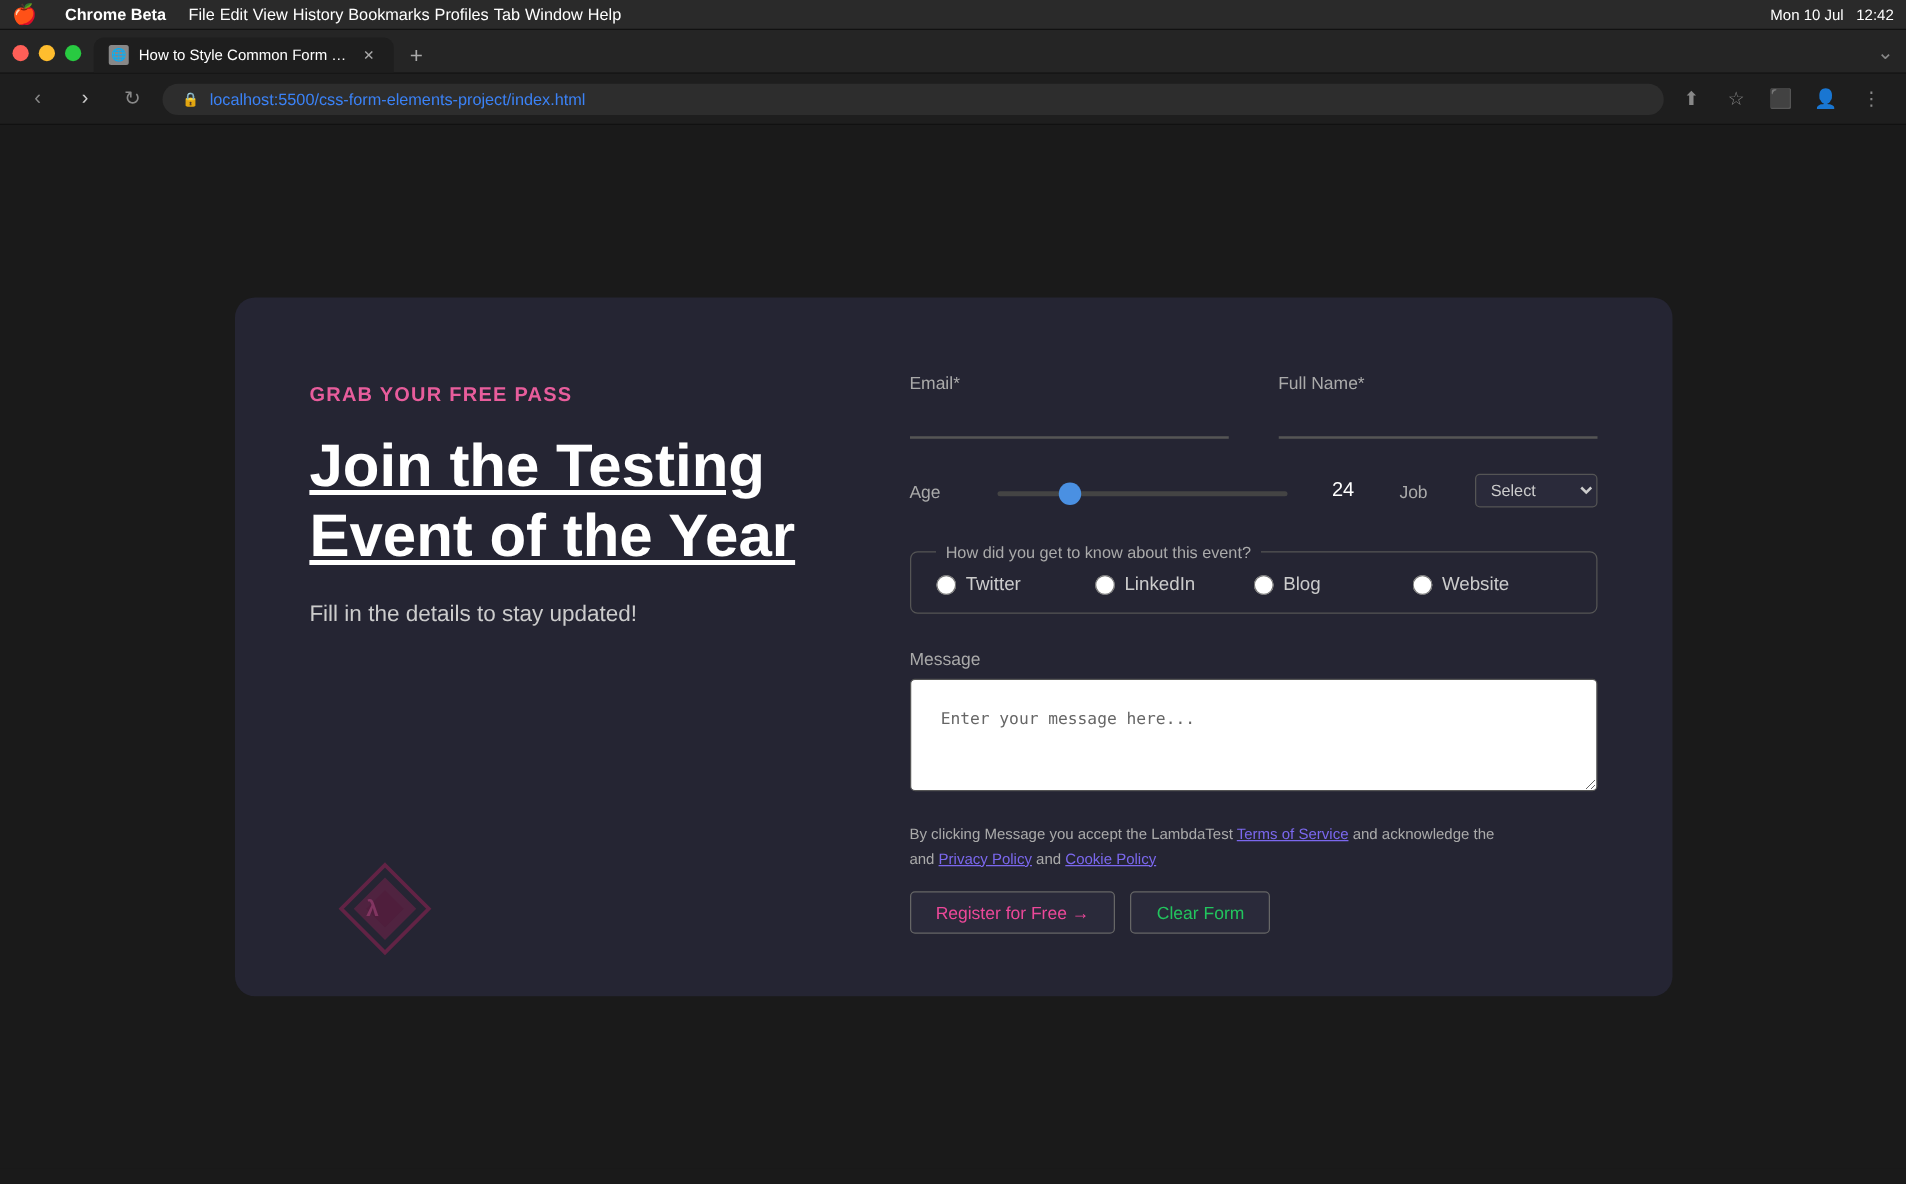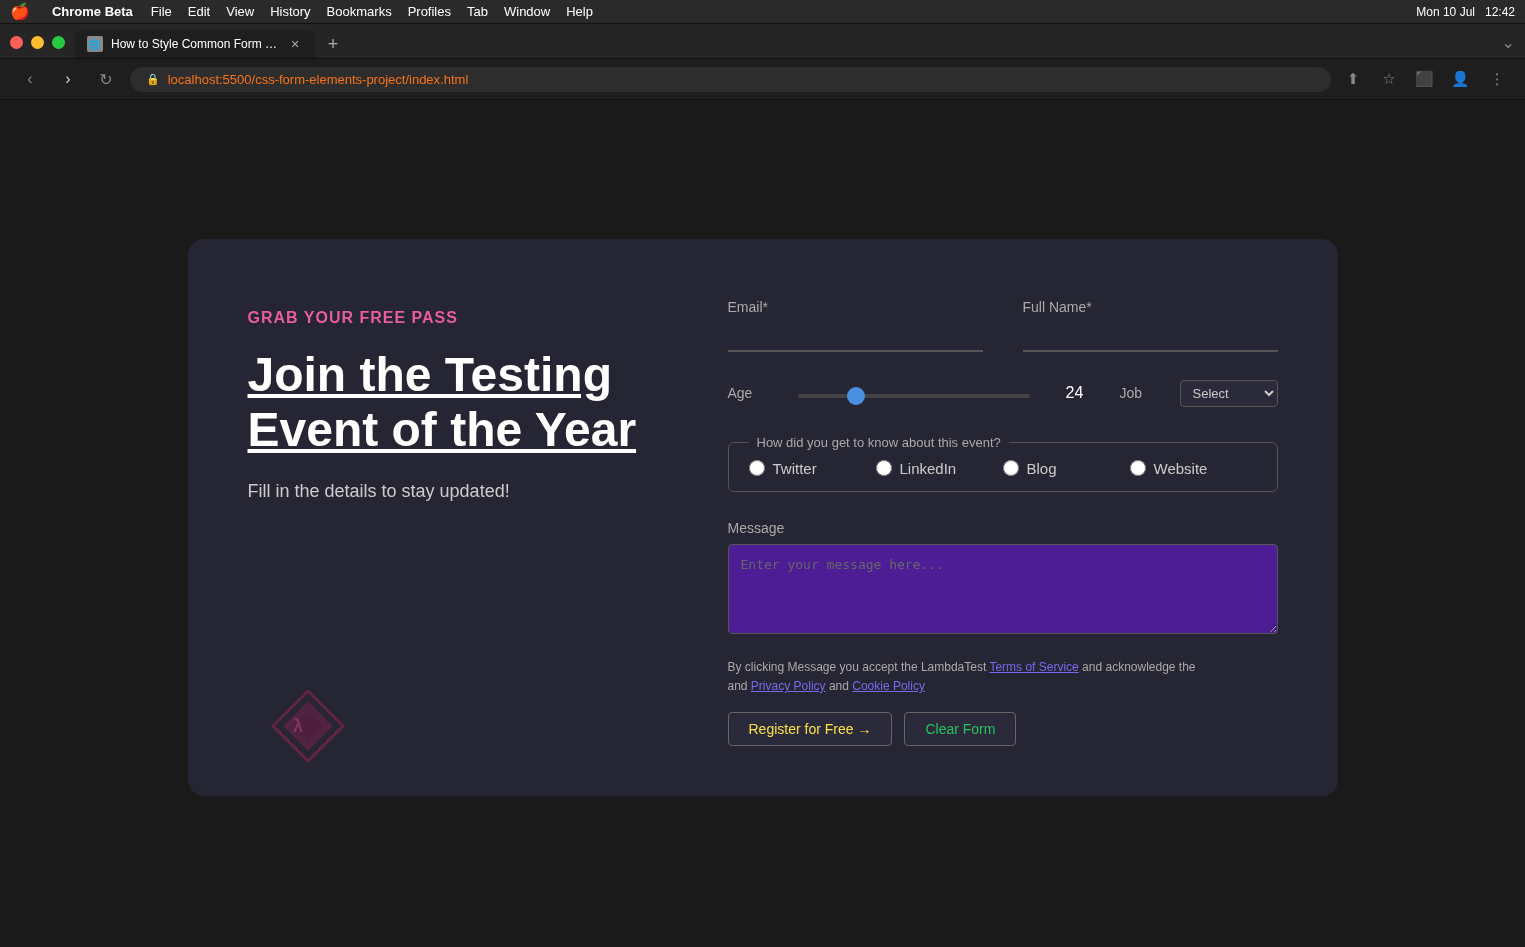--- a/index.html
+++ b/index.html
@@ -26,21 +26,21 @@
     .menubar-apple {
       font-size: 16px;
       margin-right: 4px;
     }
     .menubar-app-name {
       font-weight: 700;
       font-size: 13px;
     }
     .menubar-items {
       display: flex;
-      gap: 16px;
+      gap: 4px;
       font-size: 13px;
     }
     .menubar-right {
       margin-left: auto;
       display: flex;
       align-items: center;
       gap: 12px;
       font-size: 12px;
     }
 
@@ -143,21 +143,21 @@
       font-size: 13px;
       display: flex;
       align-items: center;
       gap: 8px;
     }
     .address-input .lock-icon {
       color: #888;
       font-size: 11px;
     }
     .address-input .url-text {
-      color: #f97316;
+      color: #3b82f6;
       font-size: 13px;
     }
     .address-bar-right {
       display: flex;
       align-items: center;
       gap: 12px;
       color: #888;
     }
     .address-icon {
       font-size: 15px;
@@ -365,27 +365,27 @@
     }
 
     
     .message-label {
       font-size: 14px;
       color: #aaa;
       margin-bottom: 8px;
     }
     .message-textarea {
       width: 100%;
-      background: #4c1d95;
+      background: #ffffff;
       border: 1px solid #555;
       border-radius: 4px;
       color: #888;
       font-size: 13px;
       font-family: monospace;
-      padding: 12px;
+      padding: 24px;
       resize: vertical;
       min-height: 90px;
       outline: none;
     }
     .message-textarea::placeholder {
       color: #666;
     }
 
     
     .terms-text {
@@ -402,21 +402,21 @@
 
     
     .button-row {
       display: flex;
       gap: 12px;
     }
     .btn-register {
       background: #2a2a3a;
       border: 1px solid #666;
       border-radius: 4px;
-      color: #fde047;
+      color: #ec4899;
       font-size: 14px;
       padding: 8px 20px;
       cursor: pointer;
     }
     .btn-clear {
       background: #2a2a3a;
       border: 1px solid #666;
       border-radius: 4px;
       color: #22c55e;
       font-size: 14px;

